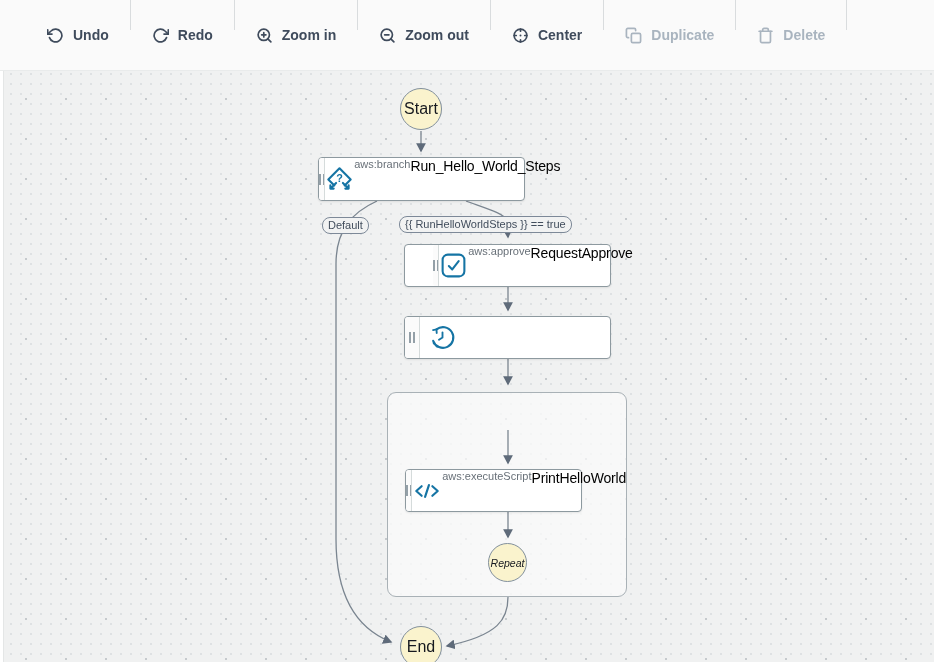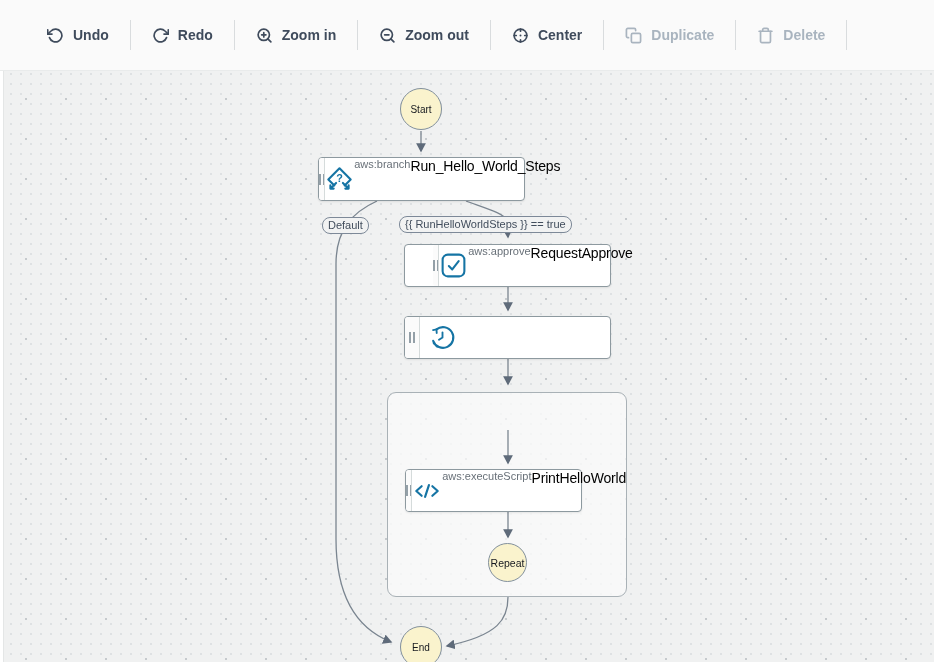--- a/index.html
+++ b/index.html
@@ -2,21 +2,21 @@
 <html><head>
 <meta charset="utf-8">
 <style>
   html,body{margin:0;padding:0;background:#fff;}
   *{box-sizing:border-box;}
   .app{position:relative;width:934px;height:662px;overflow:hidden;
        font-family:"Liberation Sans", sans-serif;background:#fff;}
 
   
   .toolbar{position:absolute;left:0;top:0;width:934px;height:71px;background:#fafafa;
-           display:flex;align-items:center;padding-left:26px;border-bottom:1px solid #e9ebeb;}
+           display:flex;padding-left:26px;border-bottom:1px solid #e9ebeb;}
   .tb-btn{display:flex;align-items:center;gap:9px;padding:6px 21px;cursor:pointer;
           color:#3f4b5c;font-size:14px;font-weight:bold;background:transparent;border:none;}
   .tb-btn svg{display:block;}
   .tb-btn.disabled{color:#a9b4bf;cursor:default;}
   .tb-divider{width:1px;height:30px;background:#d9dcde;}
 
   
   .canvas{position:absolute;left:0;top:71px;width:934px;height:591px;overflow:hidden;
           background-color:#f0f1f1;
           background-image:
@@ -41,21 +41,21 @@
           border-right:1px solid #d5dbdb;background:#fbfbfb;border-radius:3px 0 0 3px;cursor:grab;}
   .handle i{display:block;width:1.6px;height:11px;background:#94a0a8;}
   .node-icon{width:44px;display:flex;align-items:center;justify-content:center;}
   .node-text{display:flex;flex-direction:row;justify-content:center;padding-right:8px;white-space:nowrap;}
   .node-type{font-size:11px;line-height:13px;color:#687078;}
   .node-name{font-size:14px;line-height:17px;color:#000000;letter-spacing:-0.15px;}
 
   
   .terminal{position:absolute;border-radius:50%;background:#faf3cd;border:1.4px solid #82909c;
             display:flex;align-items:center;justify-content:center;
-            font-size:10px;color:#16191f;}
+            font-size:16px;color:#16191f;}
 
   
   .edge-label{position:absolute;font-size:11px;line-height:13px;color:#414d5c;
               background:#f1f2f2;border:1px solid #7d8998;border-radius:8px;padding:1px 5px;
               white-space:nowrap;}
 </style>
 </head>
 <body>
 
 <div class="app">
@@ -239,21 +239,21 @@
           <polyline points="19,9.5 24,14 19,18.5"></polyline>
           <line x1="15.8" y1="8.5" x2="12.2" y2="19.5"></line>
         </svg>
       </div>
       <div class="node-text">
         <div class="node-type">aws:executeScript</div>
         <div class="node-name">PrintHelloWorld</div>
       </div>
     </div>
 
-    <div class="terminal" style="left:488px;top:472px;width:39px;height:39px;font-size:10.5px;">
+    <div class="terminal" style="left:488px;top:472px;width:39px;height:39px;font-size:10.5px;font-style:italic;">
       <span>Repeat</span>
     </div>
 
     <div class="terminal" style="left:400px;top:555px;width:42px;height:42px;">
       <span>End</span>
     </div>
 
   </div>
 
   <div class="left-gutter"></div>

